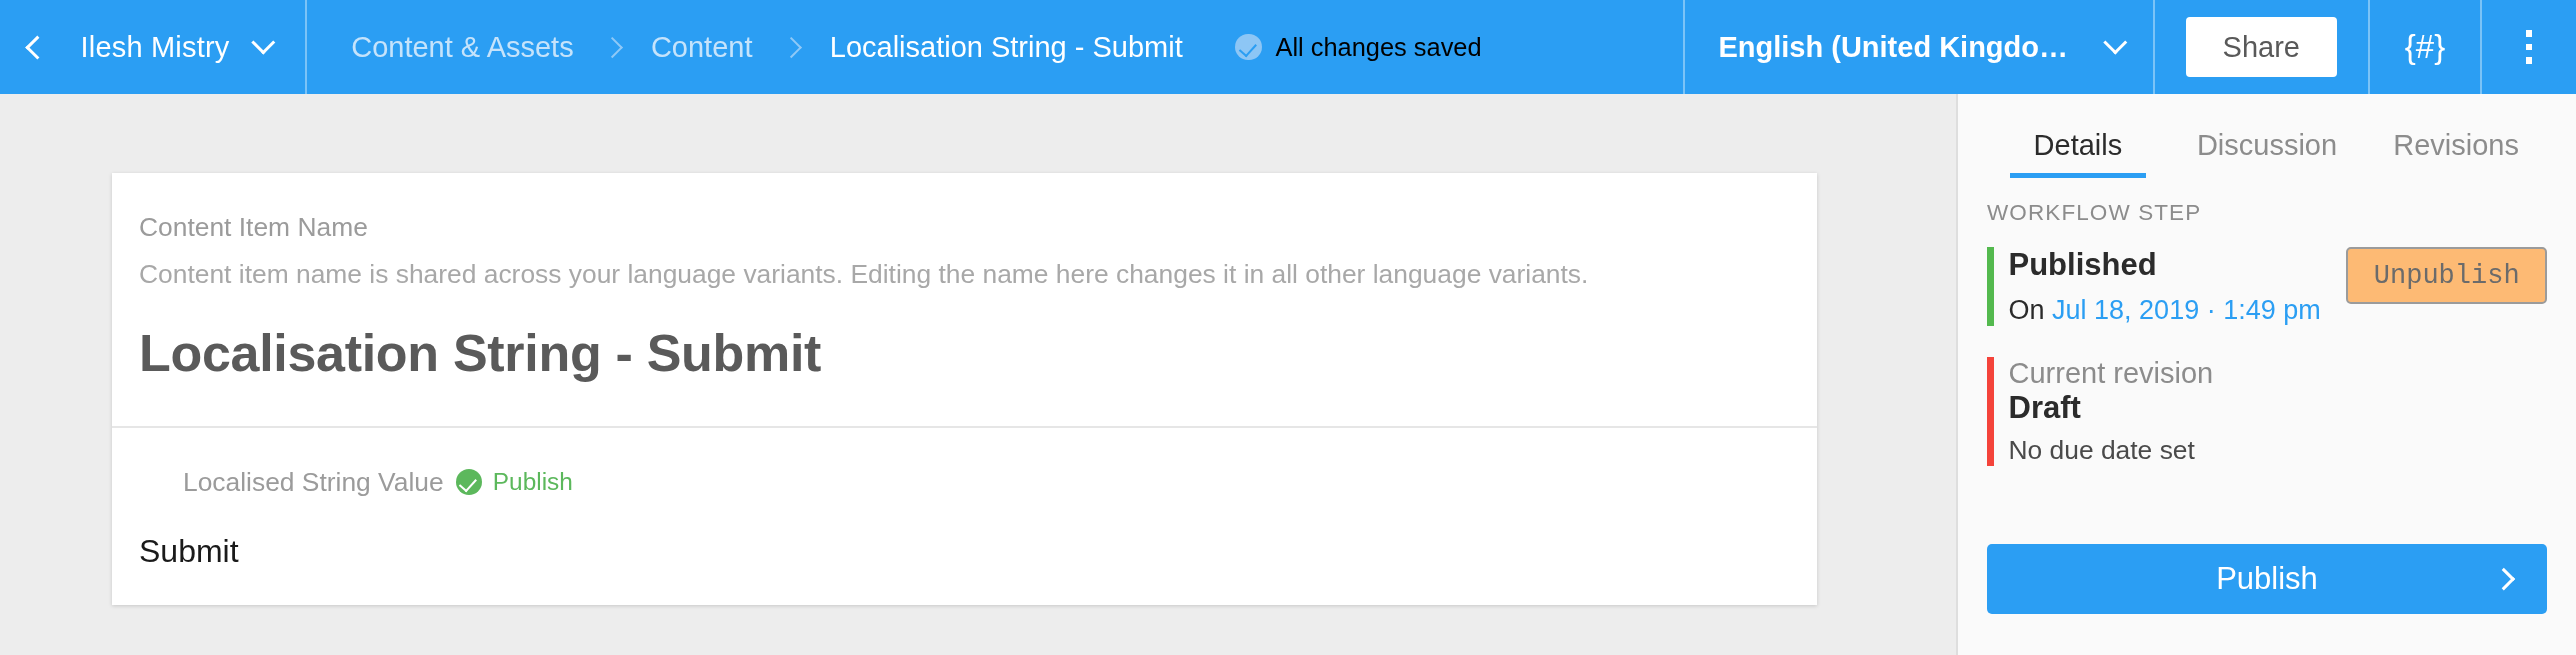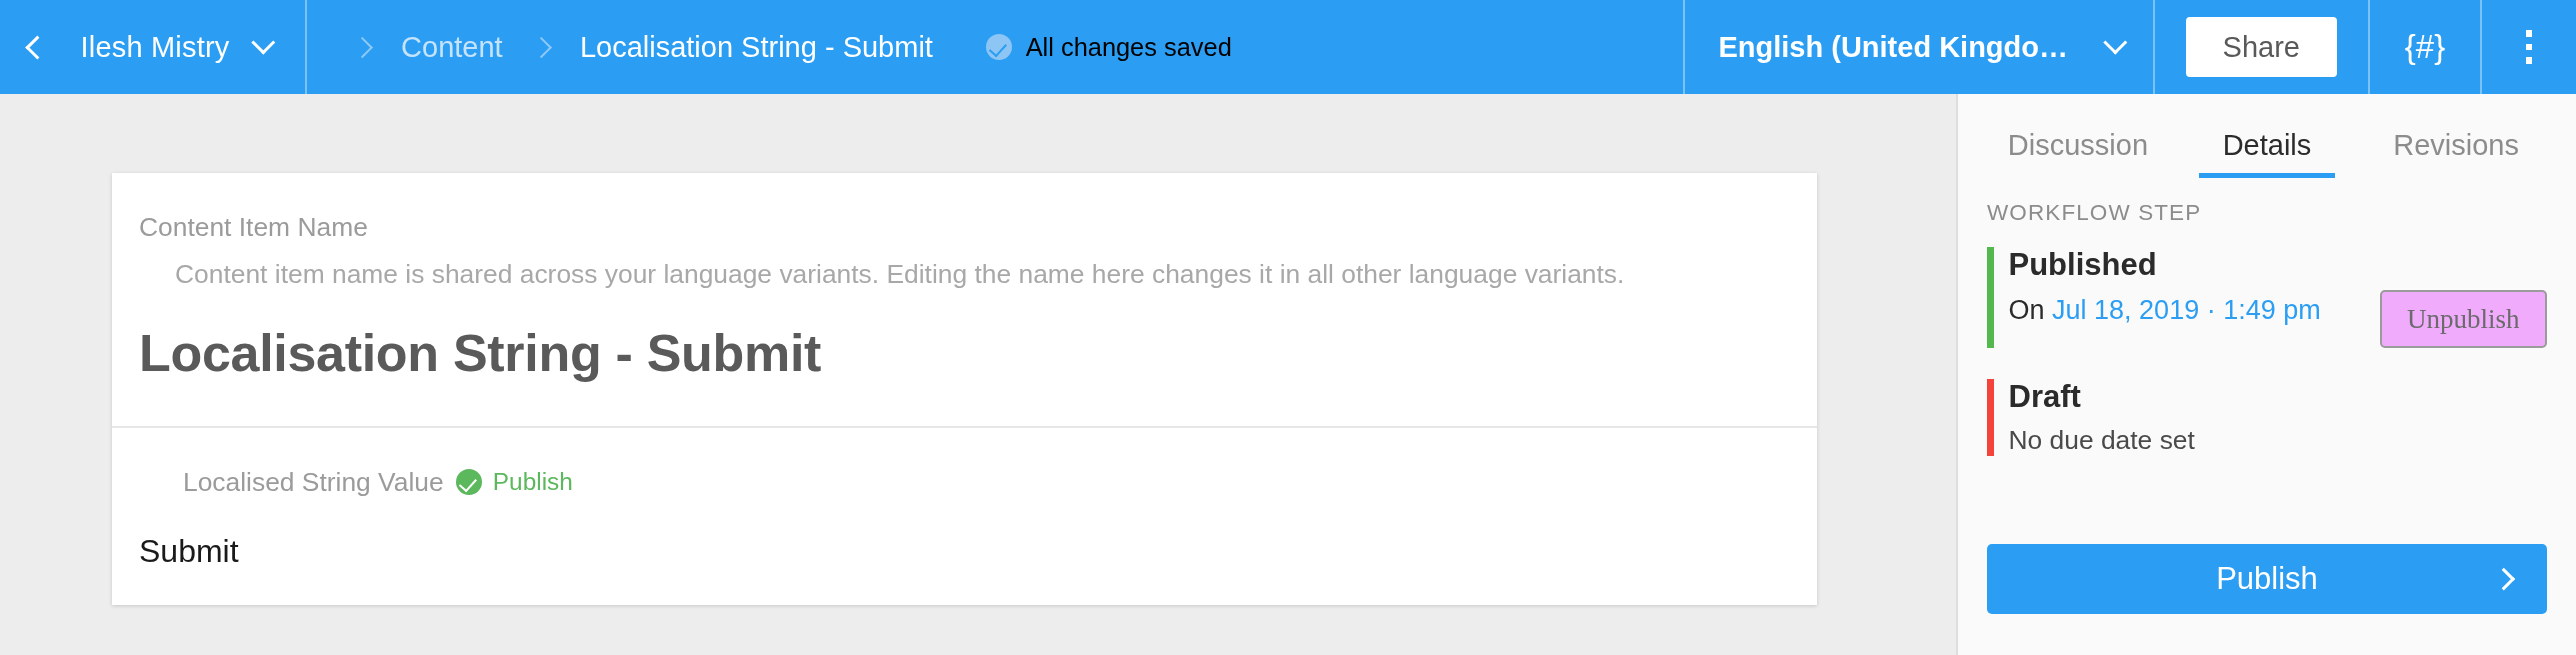--- a/index.html
+++ b/index.html
@@ -104,21 +104,21 @@
     background: #ffffff;
     box-shadow: 0 1px 3.9px rgba(0,0,0,.16);
   }
   .card-sec { padding: 39px 27px 35px 27px; }
   .card-sec.top { padding-bottom: 43px; }
   .card-divider { height: 2px; background: #e6e6e6; margin: 0; }
   .field-label {
     color: #9b9b9b; font-size: 26.4px; margin-bottom: 15.6px;
   }
   .field-help {
-    color: #a8a8a8; font-size: 26.4px; margin-left: 36px;
+    color: #a8a8a8; font-size: 26.4px;
   }
   .item-title {
     color: #5a5a5a; font-size: 52px; font-weight: bold;
     margin-top: 33px; letter-spacing: -0.3px;
   }
   .label-row { display: flex; align-items: center; gap: 12px; margin-bottom: 9.8px; margin-left: 44px; }
   .req-badge { display: flex; align-items: center; gap: 10.8px; }
   .req-check {
     width: 26.4px; height: 26.4px; border-radius: 50%;
     background: #5cb85c; position: relative; flex: none;
@@ -161,24 +161,24 @@
   .wf-bar.green { background: #53b94e; }
   .wf-bar.red { background: #f4433a; }
   .wf-row { display: flex; align-items: flex-start; justify-content: space-between; }
   .wf-main { min-width: 0; }
   .wf-title { color: #2b2b2b; font-size: 31px; font-weight: bold; }
   .wf-sub { color: #8c8c8c; font-size: 29px; }
   .wf-date { color: #2b2b2b; font-size: 27px; margin-top: 11.7px; }
   .wf-date a { color: #2b9ef3; text-decoration: none; cursor: pointer; }
   .wf-note { color: #4a4a4a; font-size: 26.4px; margin-top: 9.8px; }
   .unpublish-btn {
-    background: #f0abfc; color: #6b6b6b; font-size: 27px;
+    background: #fdba74; color: #6b6b6b; font-size: 27px;
     border: 2px solid #9b9b9b; border-radius: 4.9px;
     padding: 11.7px 25.4px; white-space: nowrap; flex: none;
-    font-family: Liberation Serif, serif; cursor: pointer; margin-top: 43px;
+    font-family: Liberation Mono, monospace; cursor: pointer;
   }
   .publish-btn {
     position: absolute; left: 29px; right: 29px; bottom: 41px;
     height: 70px; background: #2b9ef3; border: none; border-radius: 4.9px;
     color: #ffffff; font-size: 31px;
     display: flex; align-items: center; justify-content: center;
     font-family: "Liberation Sans", sans-serif; cursor: pointer;
   }
   .publish-chev {
     position: absolute; right: 35px;
@@ -196,20 +196,21 @@
     <div class="hdr-back">
       <span class="chev-left"></span>
     </div>
     <div class="hdr-user">
       <span>Ilesh Mistry</span>
       <span class="caret-down"></span>
     </div>
     <div class="vdiv"></div>
 
     <div class="breadcrumbs">
+      <span class="crumb">Content &amp; Assets</span>
       <span class="crumb-sep"></span>
       <span class="crumb">Content</span>
       <span class="crumb-sep"></span>
       <span class="crumb active">Localisation String - Submit</span>
       <span class="saved">
         <span class="check-circle"></span>
         <span>All changes saved</span>
       </span>
     </div>
 
@@ -254,22 +255,22 @@
           </span>
         </div>
         <div class="value-text">Submit</div>
       </div>
 
     </div>
   </div>
 
   <div class="sidebar">
     <div class="tabs">
+      <div class="tab active">Details</div>
       <div class="tab">Discussion</div>
-      <div class="tab active">Details</div>
       <div class="tab">Revisions</div>
     </div>
 
     <div class="sb-body">
       <div class="sb-heading">WORKFLOW STEP</div>
 
       <div class="wf-block">
         <span class="wf-bar green"></span>
         <div class="wf-row">
           <div class="wf-main">
@@ -278,20 +279,21 @@
               <span>On</span>
               <a>Jul 18, 2019 · 1:49 pm</a>
             </div>
           </div>
           <button class="unpublish-btn">Unpublish</button>
         </div>
       </div>
 
       <div class="wf-block">
         <span class="wf-bar red"></span>
+        <div class="wf-sub">Current revision</div>
         <div class="wf-title">Draft</div>
         <div class="wf-note">No due date set</div>
       </div>
     </div>
 
     <button class="publish-btn">
       <span>Publish</span>
       <span class="publish-chev"></span>
     </button>
   </div>

